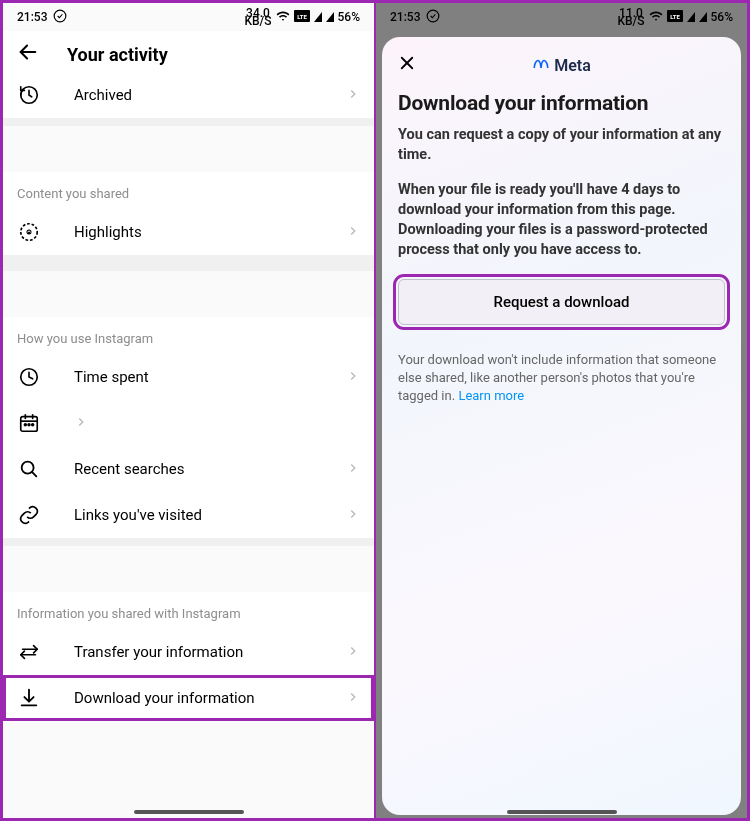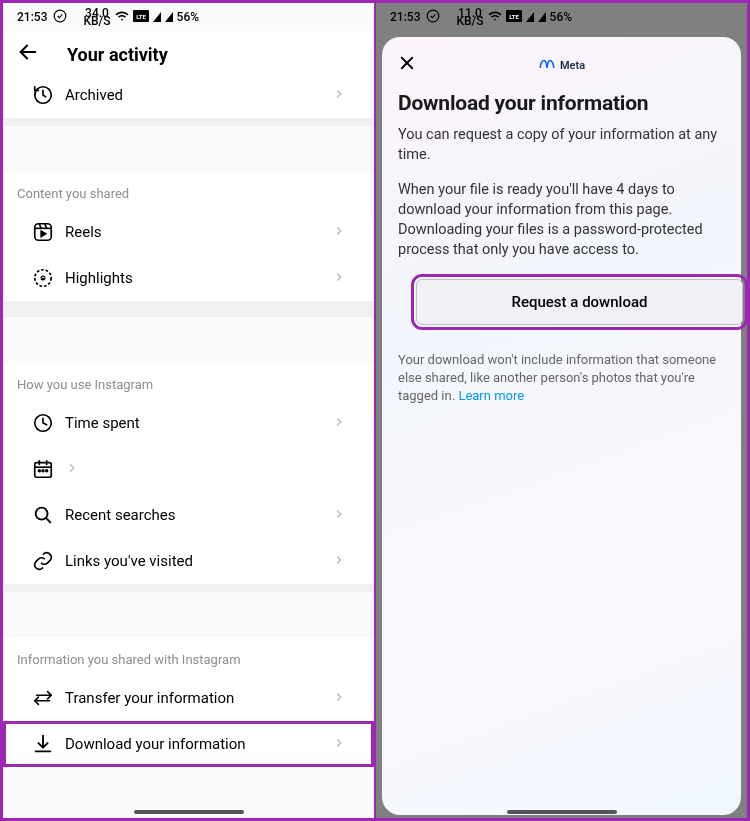--- a/index.html
+++ b/index.html
@@ -20,28 +20,28 @@
     overflow: hidden;
   }
   .phone-left { border-right-width: 1.5px; }
   .phone-right { border-left-width: 1.5px; background: #808080; }
 
   
   .status-bar {
     height: 28px;
     display: flex;
     align-items: center;
+    justify-content: space-between;
     padding: 0 14px;
     font-size: 12px;
     font-weight: 500;
     color: #000;
     background: transparent;
     position: relative;
     z-index: 5;
-    gap: 16px;
   }
   .phone-right .status-bar { background: #808080; }
   .status-left, .status-right { display: flex; align-items: center; gap: 6px; }
   .status-right { gap: 4px; }
   .status-kbs { font-size: 12px; line-height: 8px; text-align: center; }
   .tri { width: 0; height: 0; border-style: solid; border-width: 0 0 10px 8px; border-color: transparent transparent #000 transparent; }
   .wifi-icon, .badge-icon, .check-icon { font-size: 12px; }
 
   
   .left-content { background: #fafafa; flex: 1; overflow: hidden; position: relative; }
@@ -61,23 +61,23 @@
   .section-label {
     font-size: 13px;
     color: #8e8e8e;
     padding: 14px 14px 8px;
     background: #fff;
     margin-top: 46px;
   }
   .row {
     display: flex;
     align-items: center;
-    padding: 11px 28px;
+    padding: 11px 14px;
     background: #fff;
-    gap: 10px;
+    gap: 33px;
     cursor: pointer;
   }
   .row-icon { width: 24px; height: 24px; display: flex; align-items: center; justify-content: center; flex-shrink: 0; }
   .row-icon svg { width: 22px; height: 22px; }
   .row-label { flex: 1; font-size: 15px; color: #000; }
   .chev { color: #bbb; }
   .chev svg { width: 14px; height: 14px; }
   .highlight-row {
     outline: 3px solid #9c27b0;
     outline-offset: -3px;
@@ -88,39 +88,38 @@
     left: 6px; right: 6px; bottom: 3px;
     background: linear-gradient(160deg, #fdf4fb 0%, #f2f6fc 35%, #fbf8fd 70%, #f0f7ff 100%);
     border-radius: 18px;
     padding: 18px 16px;
     display: flex;
     flex-direction: column;
   }
   .sheet-top { display: flex; align-items: center; position: relative; height: 20px; margin-bottom: 16px; }
   .close-x { position: absolute; left: 0; }
   .close-x svg { width: 18px; height: 18px; }
-  .meta-logo { margin: 0 auto; display: flex; align-items: center; gap: 4px; font-weight: 600; font-size: 11px; color: #1c2b4a; }
+  .meta-logo { margin: 0 auto; display: flex; align-items: center; gap: 4px; font-weight: 600; font-size: 16px; color: #1c2b4a; }
   .meta-logo svg { width: 18px; height: 18px; }
   .sheet h1 { font-size: 21px; font-weight: 700; color: #1a1a1a; margin-bottom: 10px; letter-spacing: -0.2px; }
-  .sheet p.body { font-size: 14.5px; color: #333; line-height: 1.4; margin-bottom: 14px; }
+  .sheet p.body { font-size: 14.5px; color: #333; line-height: 1.4; margin-bottom: 14px; font-weight: bold; }
   .req-btn {
     width: 100%;
     padding: 13px;
     background: #f2eff6;
     border: 1px solid #bfbfc8;
     border-radius: 6px;
     font-size: 15px;
     font-weight: 500;
     text-align: center;
     cursor: pointer;
     outline: 3px solid #9c27b0;
     outline-offset: 2px;
     margin-top: 4px;
     margin-bottom: 26px;
-    margin-left: 18px;
   }
   .sheet p.note { font-size: 13px; color: #666; line-height: 1.4; }
   .sheet p.note a { color: #0095f6; text-decoration: none; text-align: center; }
 
   .nav-handle { position: absolute; bottom: 4px; left: 50%; transform: translateX(-50%); width: 110px; height: 4px; border-radius: 2px; background: #555; z-index: 10; }
 </style>
 </head>
 <body>
 
 <div class="phone phone-left">
@@ -177,35 +176,20 @@
         <span class="row-label">Archived</span>
         <span class="chev"><svg viewBox="0 0 24 24" fill="none" stroke="currentColor" stroke-width="2.5">
               <polyline points="9 6 15 12 9 18"></polyline>
             </svg></span>
       </div>
     </div>
     <div class="section-gap"></div>
 
     <div class="section">
       <div class="section-label">Content you shared</div>
-      <div class="row">
-        <span class="row-icon">
-            <svg viewBox="0 0 24 24" fill="none" stroke="#000" stroke-width="1.8">
-              <rect x="3" y="3" width="18" height="18" rx="4"></rect>
-              <line x1="3" y1="8" x2="21" y2="8"></line>
-              <line x1="8" y1="3" x2="10" y2="8"></line>
-              <line x1="14" y1="3" x2="16" y2="8"></line>
-              <polygon points="10,11 10,17 15,14" fill="#000"></polygon>
-            </svg>
-          </span>
-        <span class="row-label">Reels</span>
-        <span class="chev"><svg viewBox="0 0 24 24" fill="none" stroke="currentColor" stroke-width="2.5">
-              <polyline points="9 6 15 12 9 18"></polyline>
-            </svg></span>
-      </div>
       <div class="row">
         <span class="row-icon">
             <svg viewBox="0 0 24 24" fill="none" stroke="#000" stroke-width="1.8" stroke-dasharray="3 2">
               <circle cx="12" cy="12" r="9"></circle>
               <circle cx="12" cy="12" r="3.5" fill="#000" stroke-dasharray="0" stroke="none"></circle>
               <circle cx="12" cy="12" r="3.5" fill="none" stroke="#fff" stroke-width="1.5" stroke-dasharray="0"></circle>
               <path d="M10.5 12.5a1.5 1.5 0 0 1 3 0" stroke="#fff" stroke-width="1" stroke-dasharray="0" fill="none"></path>
             </svg>
           </span>
         <span class="row-label">Highlights</span>

